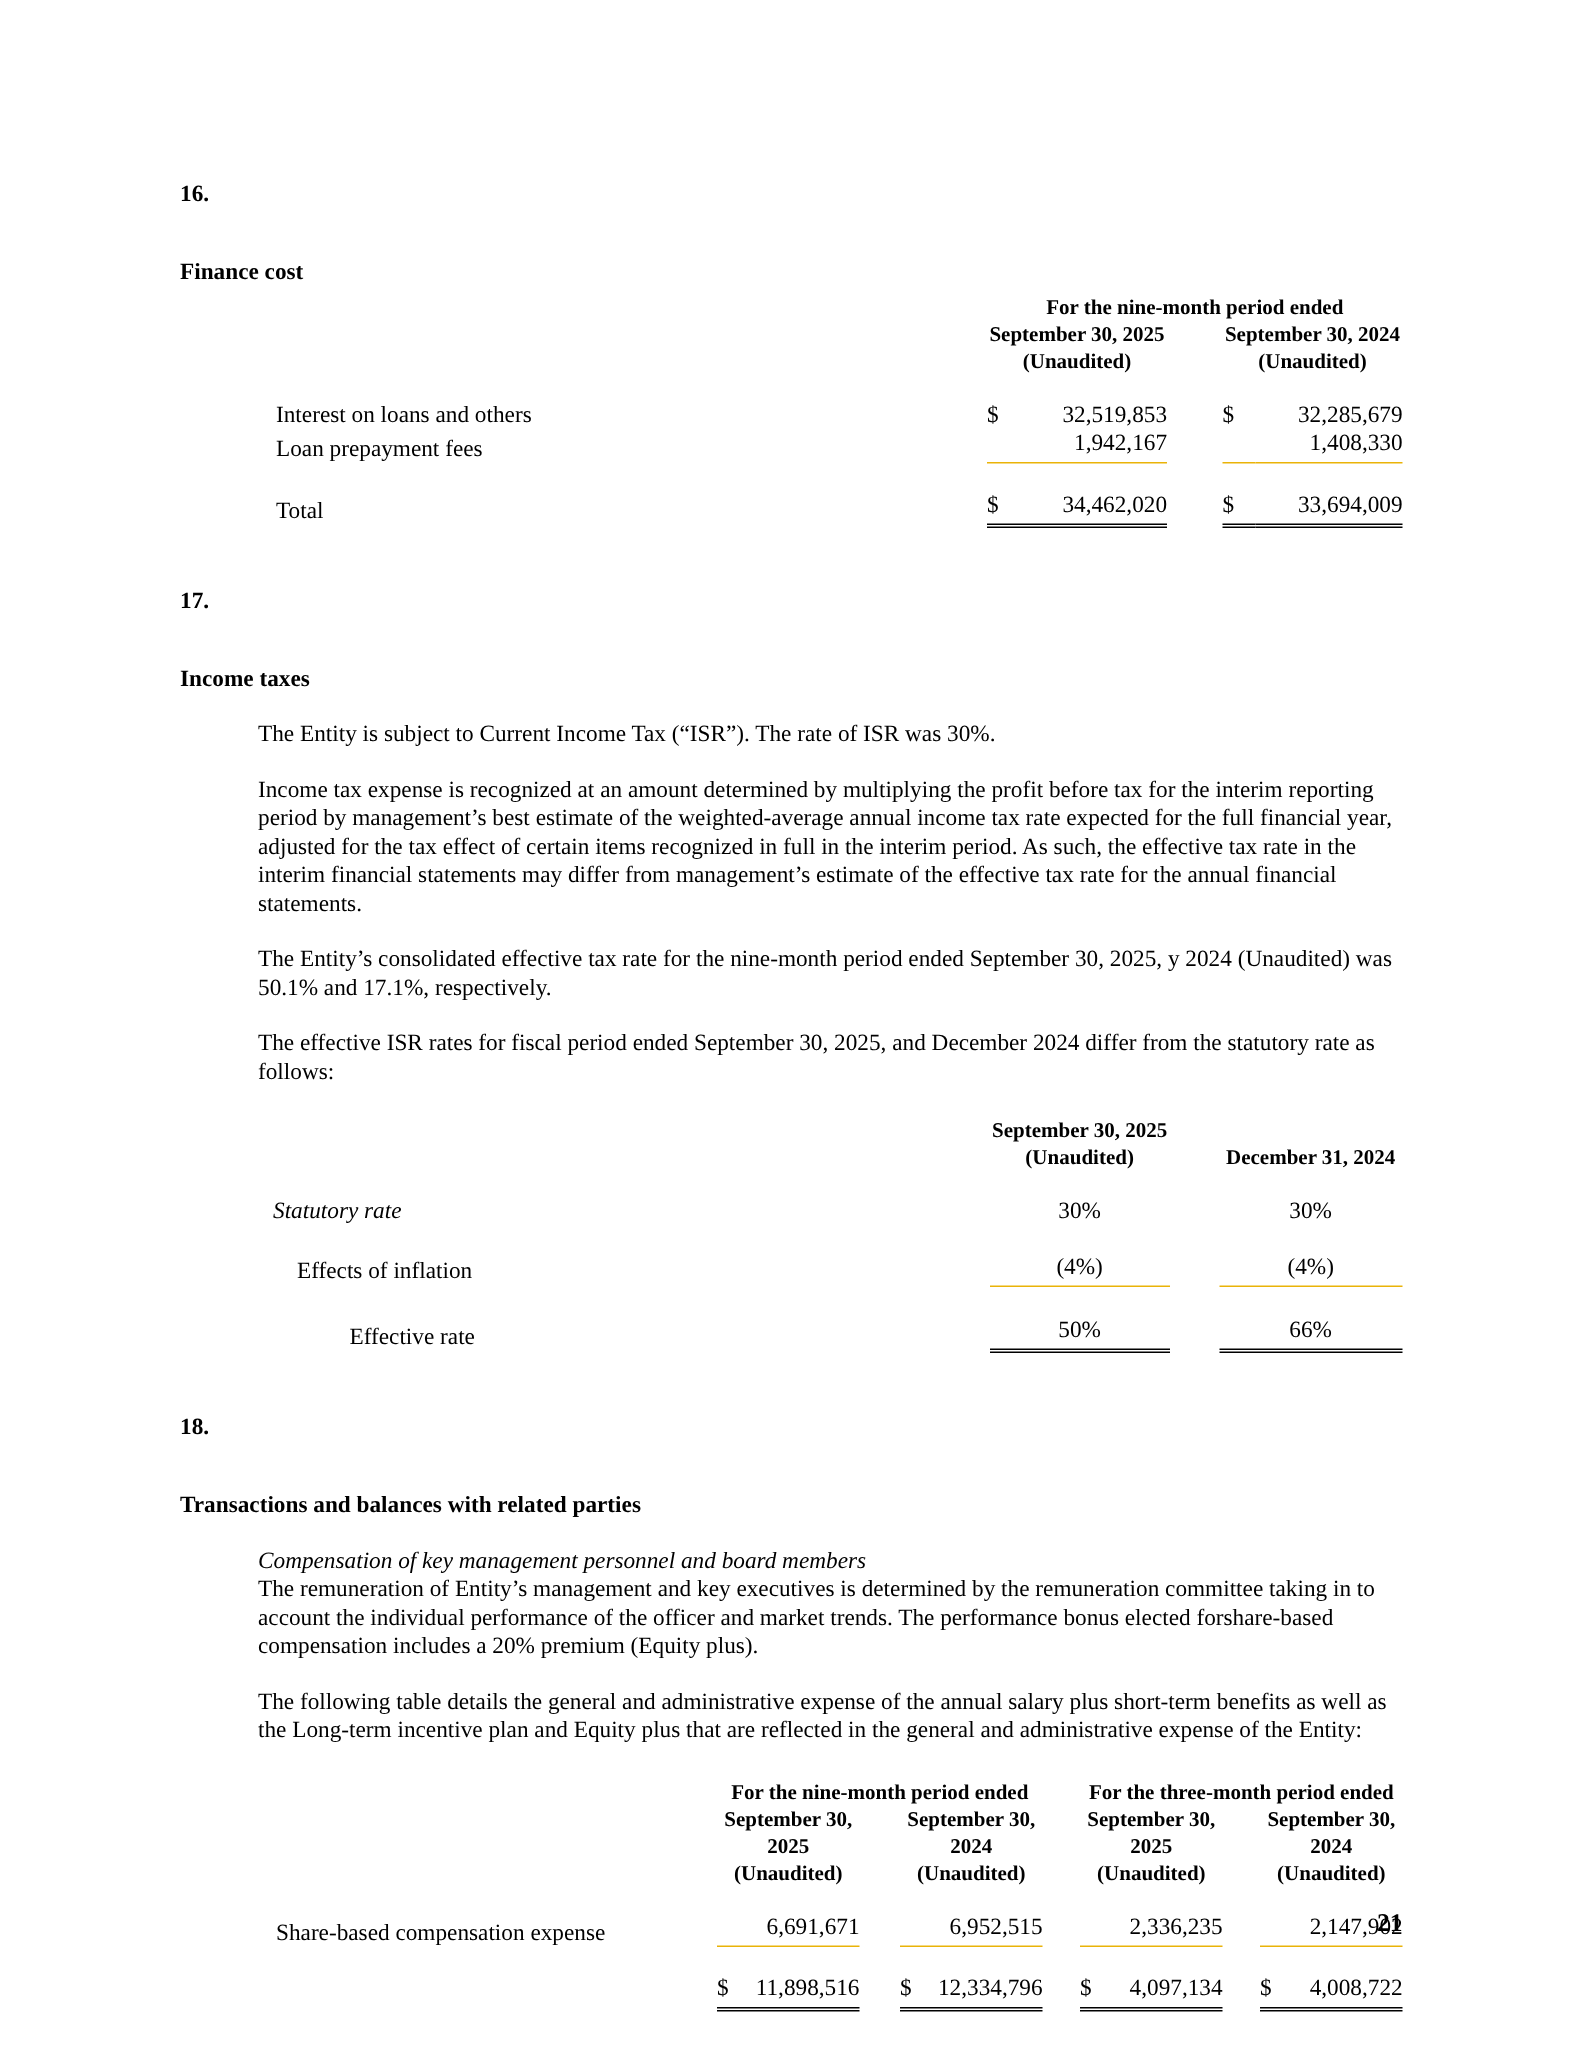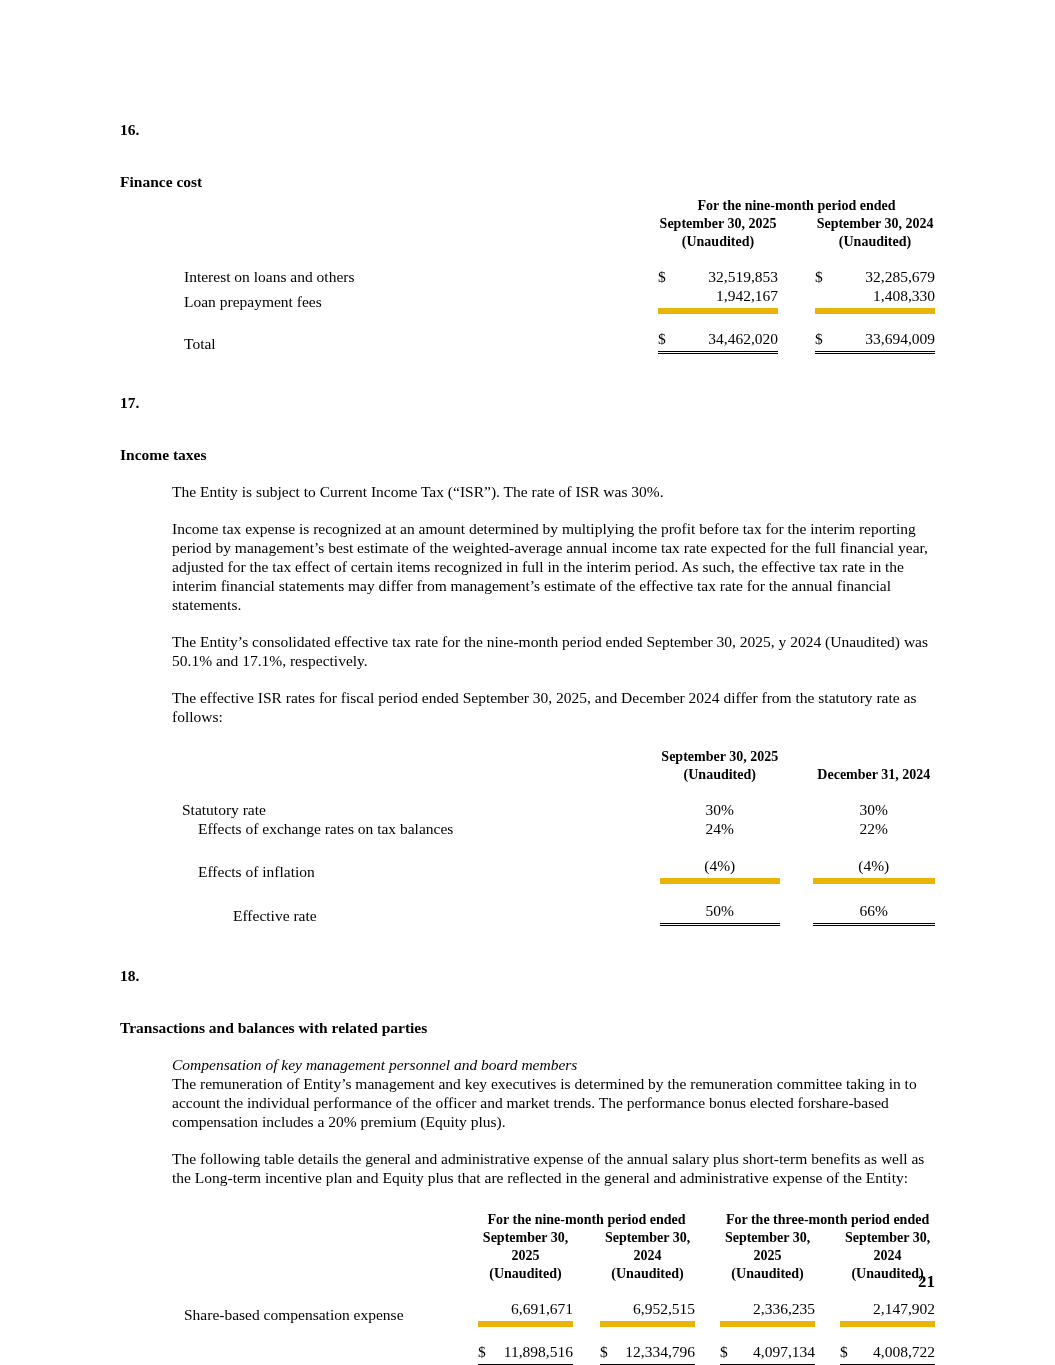--- a/index.html
+++ b/index.html
@@ -17,33 +17,33 @@
   .para { margin-top:18px; }
   .italic { font-style:italic; }
 
   table { border-collapse:collapse; table-layout:fixed; }
   td { padding:0; vertical-align:bottom; font-size:15.5px; line-height:19px; }
   .th { font-weight:bold; font-size:14px; line-height:18px; }
   .c { text-align:center; }
   .lbl { text-align:left; padding-left:12px; }
   .cur { text-align:left; }
   .val { text-align:right; }
-  .u1 { border-bottom:6px solid #eab308; }
+  .u1 { border-bottom:1px solid #eab308; }
   .u2 { border-bottom:3px double #000; }
   .pad3 { padding-bottom:3px; }
   .sp16 td { height:16px; }
   .sp18 td { height:18px; }
   .sp20 td { height:20px; }
   .sp22 td { height:22px; }
 
   .t1 { margin-top:6px; width:763px; margin-left:52px; }
   .t2 { margin-top:22px; width:763px; margin-left:52px; }
   .t3 { margin-top:24px; width:763px; margin-left:52px; }
 
-  .ind0 { padding-left:10px; }
+  .ind0 { padding-left:10px;font-style:italic; }
   .ind1 { padding-left:26px; }
   .ind2 { padding-left:61px; }
 
   .sec-17 { margin-top:39px; }
   .sec-18 { margin-top:40px; }
 
   .page-num {
     position:absolute; top:1272px; right:120px;
     font-weight:bold; font-size:17px;
   }
@@ -150,26 +150,20 @@
     </tr>
     <tr class="sp16">
           <td colspan="4"></td>
         </tr>
     <tr>
       <td class="ind0">Statutory rate</td>
       <td class="c">30%</td>
       <td></td>
       <td class="c">30%</td>
     </tr>
-    <tr>
-      <td class="ind1">Effects of exchange rates on tax balances</td>
-      <td class="c">24%</td>
-      <td></td>
-      <td class="c">22%</td>
-    </tr>
     <tr class="sp18">
           <td colspan="4"></td>
         </tr>
     <tr>
       <td class="ind1">Effects of inflation</td>
       <td class="c u1 pad3">(4%)</td>
       <td></td>
       <td class="c u1 pad3">(4%)</td>
     </tr>
     <tr class="sp20">

